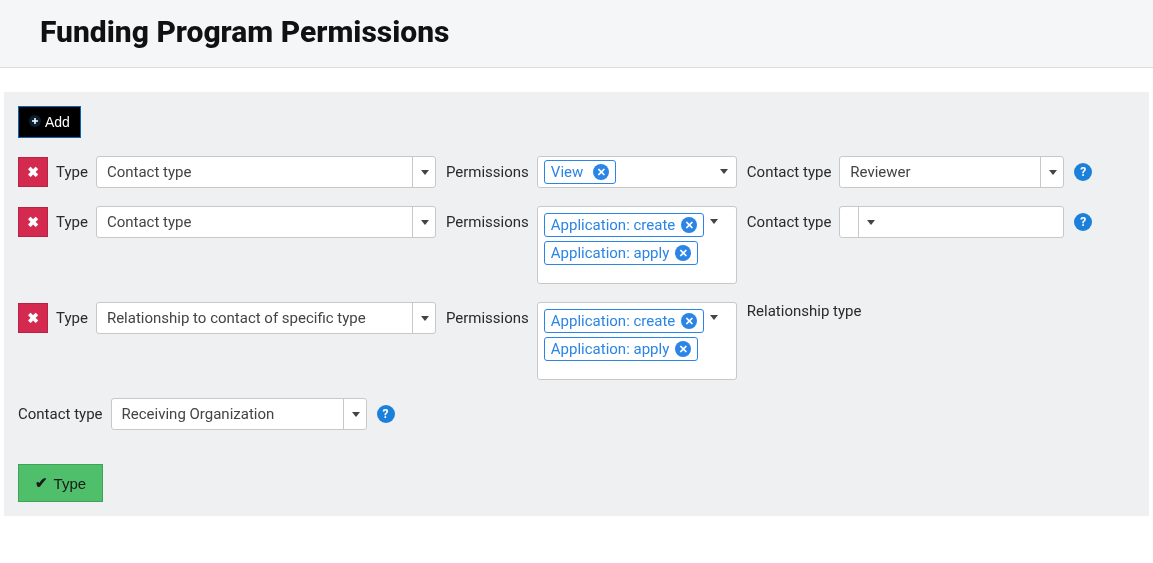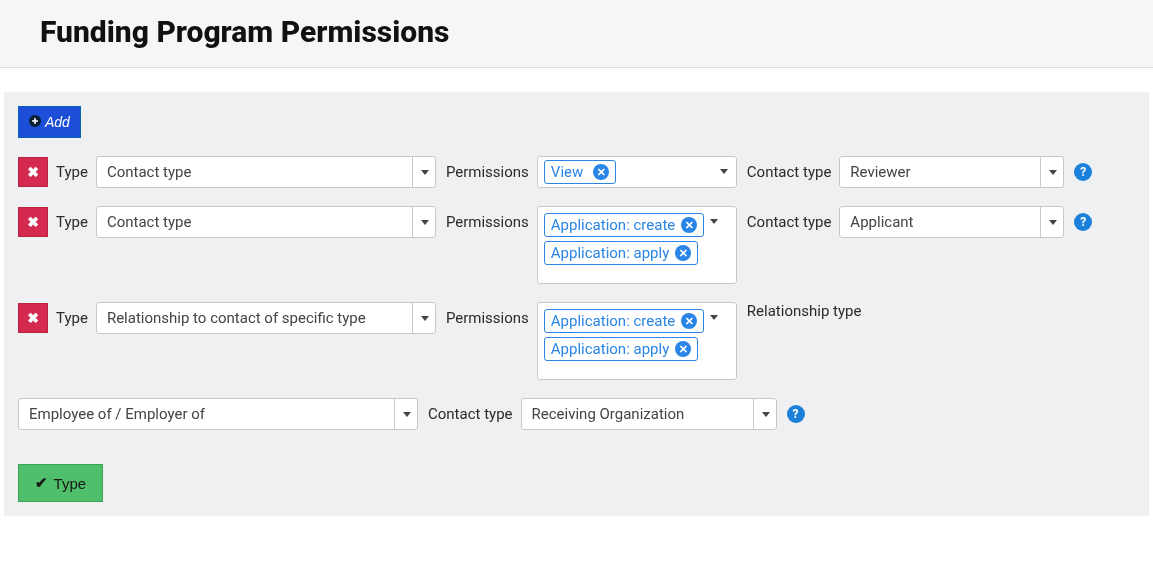--- a/index.html
+++ b/index.html
@@ -21,27 +21,26 @@
   }
   .content-area {
     background: #eff0f2;
     padding: 14px;
     margin: 24px 4px 4px 4px;
   }
   .add-btn {
     display: inline-flex;
     align-items: center;
     gap: 4px;
-    background: #1d4ed8;
+    background: #000000;
     color: #fff;
     border: 1px solid #0a64b3;
     padding: 7px 10px;
     font-size: 14px;
     cursor: pointer;
-    font-style: italic;
   }
   .add-btn .glyph { font-weight: bold; font-size: 14px; }
   .rows { margin-top: 18px; }
   .perm-row {
     display: flex;
     align-items: flex-start;
     flex-wrap: wrap;
     margin-bottom: 18px;
   }
   .perm-row .aligned { display: flex; align-items: center; }
@@ -271,21 +270,20 @@
             <span class="tag">
               <span>Application: apply</span>
               <span class="tag-remove">✕</span>
             </span>
           </div>
         </div>
       </div>
       <div class="aligned">
         <span class="field-label">Contact type</span>
         <div class="select-box w-contact">
-          <span class="select-text">Applicant</span>
           <span class="select-caret-box">
               <span class="caret"></span>
             </span>
         </div>
         <span class="help-icon">?</span>
       </div>
     </div>
 
     <div class="perm-row">
       <div class="aligned">
@@ -316,26 +314,20 @@
               <span class="tag-remove">✕</span>
             </span>
           </div>
         </div>
       </div>
       <div class="aligned">
         <span class="field-label">Relationship type</span>
       </div>
 
       <div class="aligned" style="flex-basis:100%; margin-top:18px;">
-        <div class="select-box w-rel">
-          <span class="select-text">Employee of / Employer of</span>
-          <span class="select-caret-box">
-              <span class="caret"></span>
-            </span>
-        </div>
         <span class="field-label">Contact type</span>
         <div class="select-box w-contact2">
           <span class="select-text">Receiving Organization</span>
           <span class="select-caret-box">
               <span class="caret"></span>
             </span>
         </div>
         <span class="help-icon">?</span>
       </div>
     </div>

